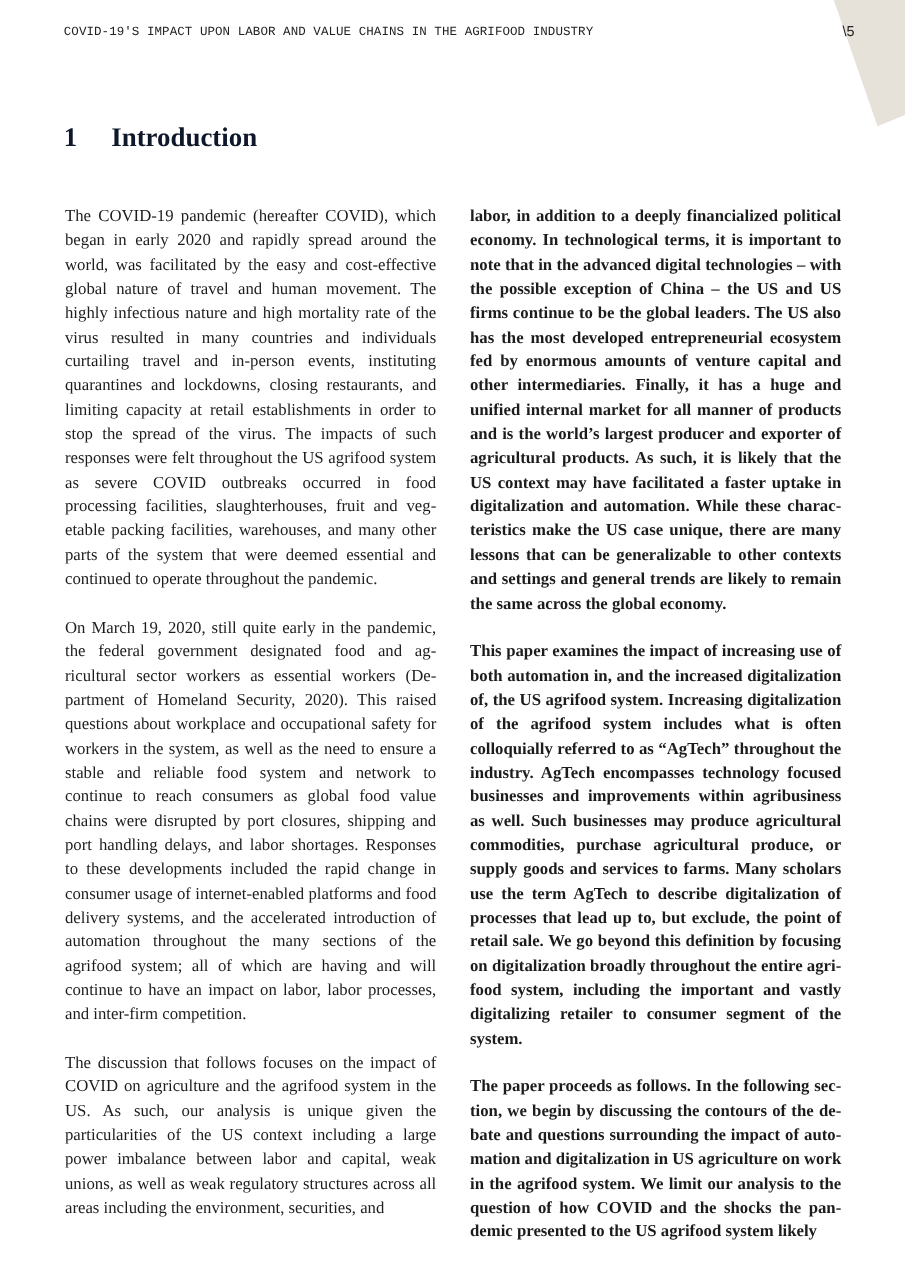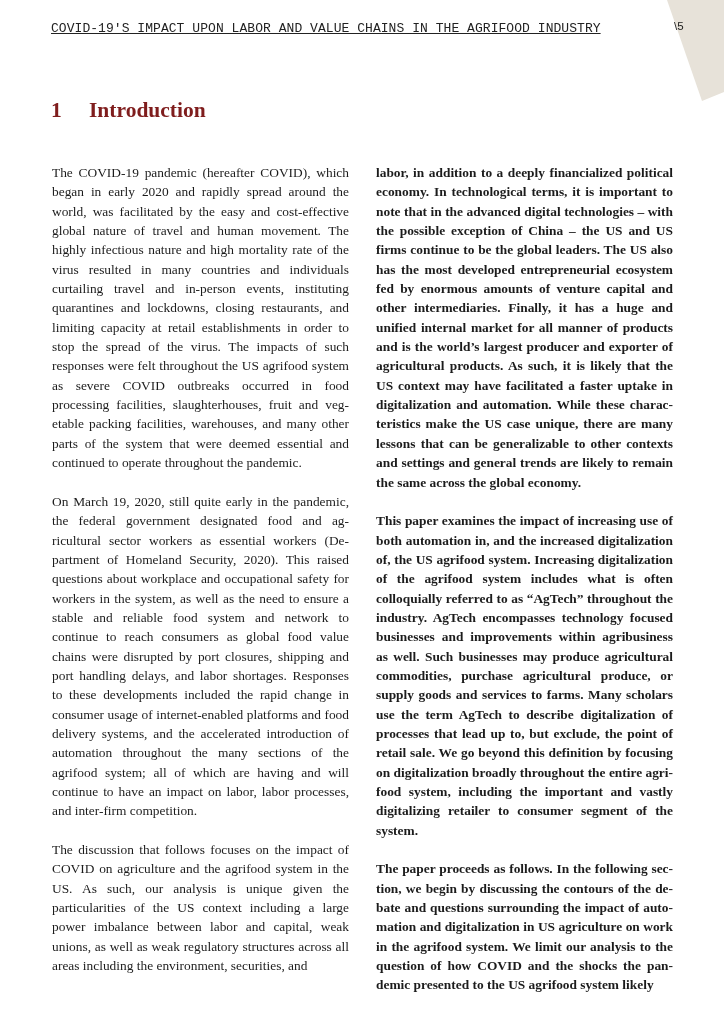--- a/index.html
+++ b/index.html
@@ -6,30 +6,30 @@
   body {
     width: 724px; height: 1024px; background: #ffffff; position: relative; overflow: hidden;
     font-family: "Liberation Serif", "DejaVu Serif", serif; color: #1c1c1c;
   }
   .corner {
     position: absolute; top: 0; right: 0; width: 724px; height: 110px; pointer-events: none;
   }
   .running-header {
     position: absolute; left: 51px; top: 21px;
     font-family: "Liberation Mono", "DejaVu Sans Mono", monospace;
-    font-size: 13px; letter-spacing: 0.05px; color: #222; text-decoration: underline;
+    font-size: 10px; letter-spacing: 0.05px; color: #222;
   }
   .page-num {
     position: absolute; left: 674px; top: 20px;
     font-family: "Liberation Sans", "DejaVu Sans", sans-serif;
     font-size: 11.5px; color: #222;
   }
   .section-title {
     position: absolute; left: 51px; top: 98px; margin: 0;
-    font-family: "Liberation Serif", serif; font-weight: bold; font-size: 21.5px; color: #7f1d1d;
+    font-family: "Liberation Serif", serif; font-weight: bold; font-size: 21.5px; color: #0f172a;
   }
   .section-title .num { display: inline-block; width: 38px; }
   .col {
     position: absolute; top: 163px; width: 297px;
     font-size: 13.4px; line-height: 19.35px; text-align: justify; hyphens: manual;
   }
   .col.left { left: 52px; }
   .col.right { left: 376px; font-weight: bold; }
   .col p { margin: 0 0 19.35px 0; }
 </style>

